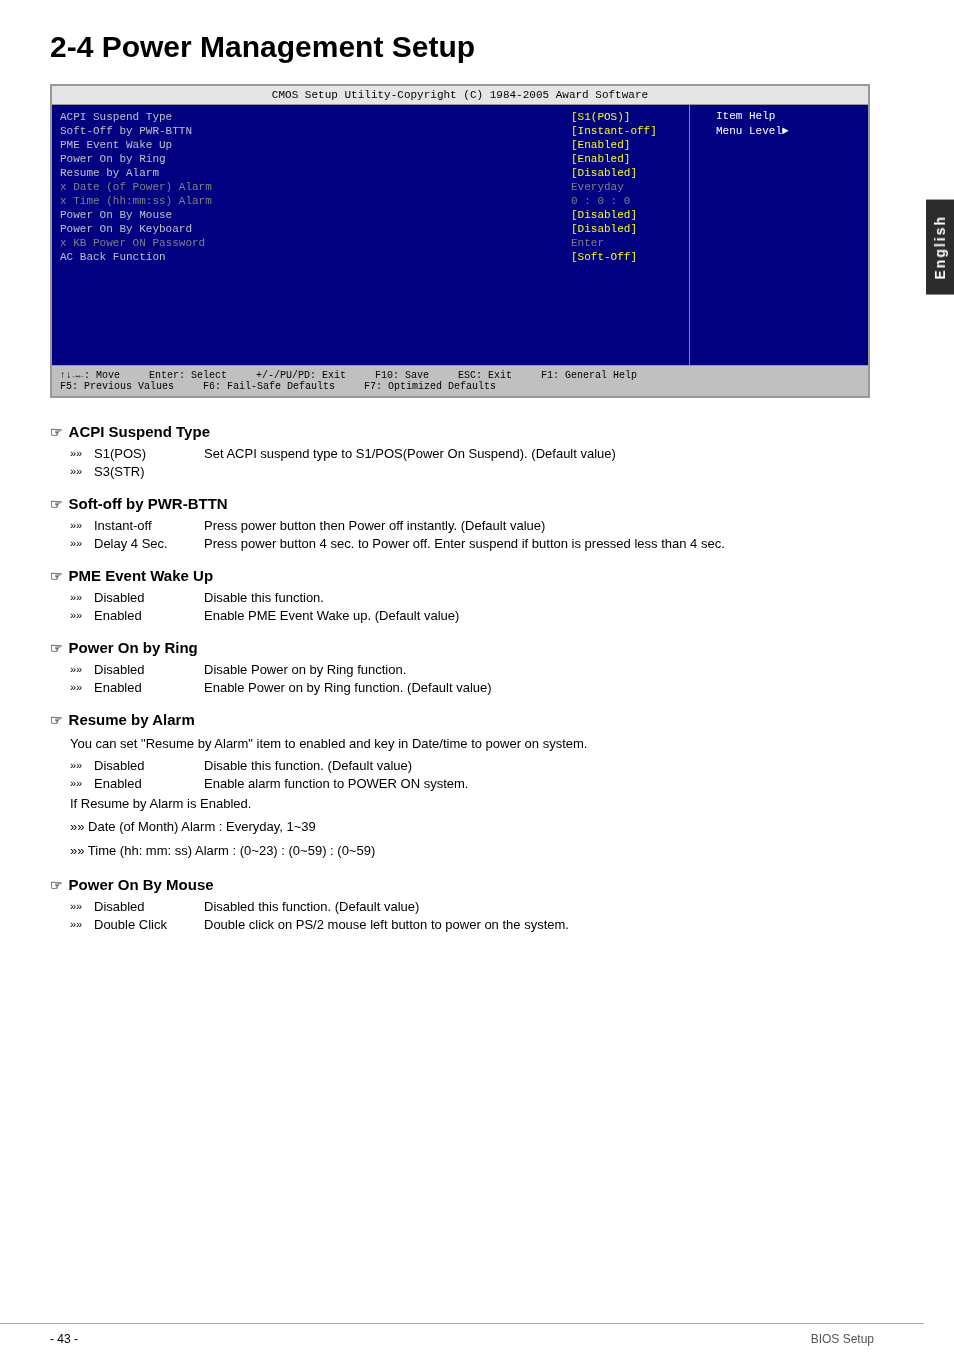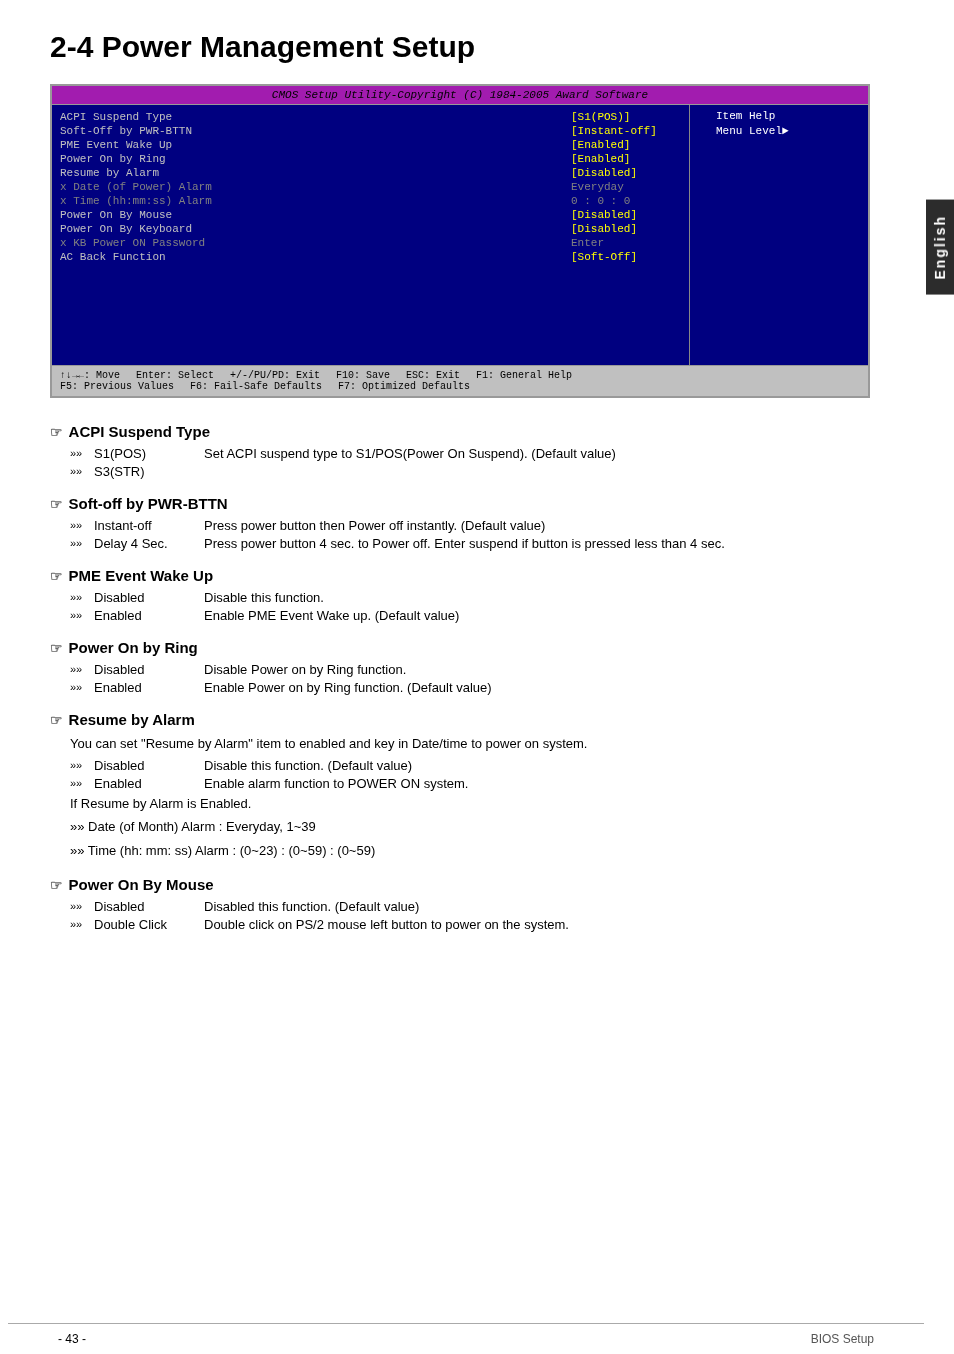--- a/index.html
+++ b/index.html
@@ -45,26 +45,25 @@
 
     
     .bios-container {
       border: 2px solid #999;
       margin-bottom: 25px;
       font-family: 'Courier New', monospace;
       font-size: 11px;
     }
 
     .bios-header {
-      background: #a21caf;
+      background: #e5e5e5;
       text-align: center;
       padding: 3px 0;
       border-bottom: 1px solid #999;
       font-size: 11px;
-      font-style: italic;
     }
 
     .bios-body {
       display: flex;
       background: #000080;
       color: #c0c0c0;
       min-height: 260px;
     }
 
     .bios-left {
@@ -123,21 +122,21 @@
       display: flex;
       justify-content: space-between;
       flex-wrap: wrap;
       font-size: 10px;
       color: #000;
       font-family: 'Courier New', monospace;
     }
 
     .bios-footer-row {
       display: flex;
-      gap: 16px;
+      gap: 29px;
     }
 
     
     .section {
       margin-bottom: 16px;
     }
 
     .section-title {
       font-size: 15px;
       font-weight: bold;
@@ -190,21 +189,20 @@
       bottom: 0;
       left: 0;
       right: 30px;
       border-top: 1px solid #aaa;
       display: flex;
       justify-content: space-between;
       align-items: center;
       padding: 8px 50px;
       font-size: 12px;
       color: #555;
-      margin-left: 8px;
     }
 
     .page-number {
       color: #000;
     }
 
     .bios-label {
       color: #555;
     }
   </style>

